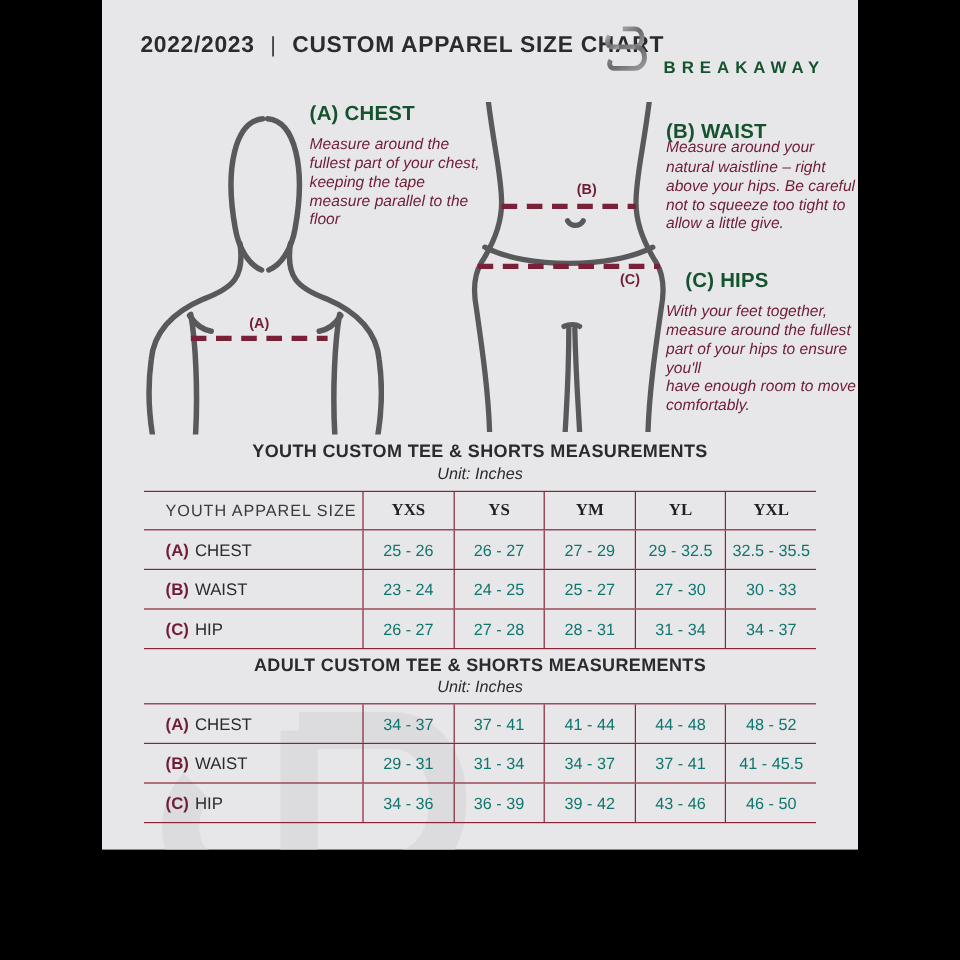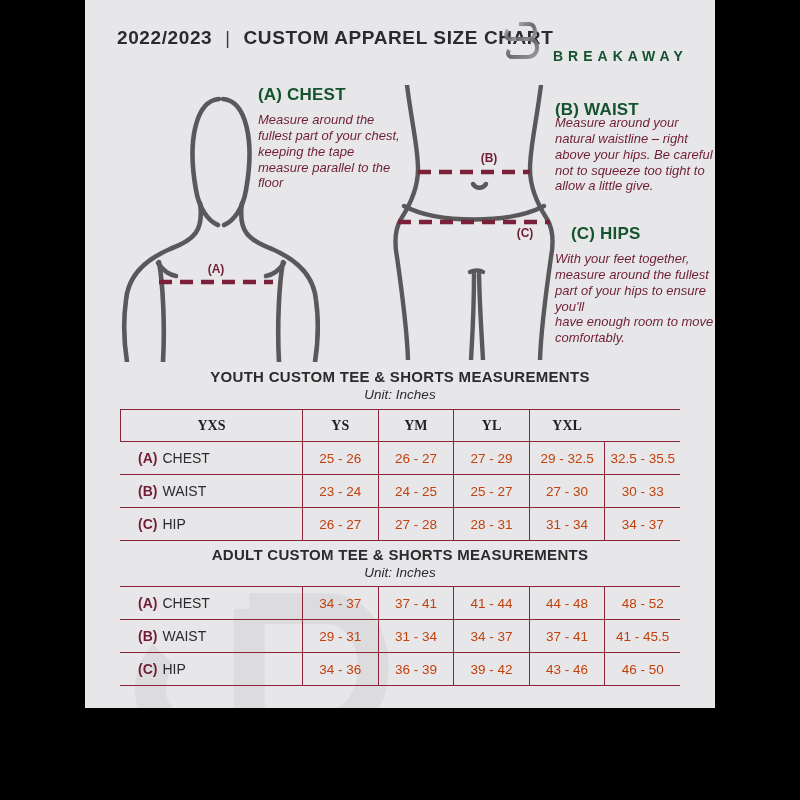--- a/index.html
+++ b/index.html
@@ -31,21 +31,21 @@
   
   .tbl-title{position:absolute;left:35px;width:560px;text-align:center;color:#2b2b2d;font-weight:700;font-size:15px;letter-spacing:.3px;z-index:1;}
   .tbl-unit{position:absolute;left:35px;width:560px;text-align:center;color:#2b2b2d;font-style:italic;font-size:13.5px;z-index:1;}
   .size-table{position:absolute;left:35px;width:560px;z-index:1;border-top:1.6px solid #8a2439;border-bottom:1.6px solid #8a2439;}
   .t-row{display:grid;grid-template-columns:182px repeat(5,1fr);height:32px;border-bottom:1.6px solid #8a2439;}
   .t-row:last-child{border-bottom:none;}
   .t-row.t-head{height:31px;}
   .t-label{display:flex;align-items:center;padding-left:18px;font-size:14px;color:#2b2b2d;}
   .t-headlabel{color:#3a3a3c;letter-spacing:.8px;font-size:13.5px;}
   .t-cell{display:flex;align-items:center;justify-content:center;border-left:1.6px solid #8a2439;
-          font-size:13.5px;color:#c2410c;}
+          font-size:13.5px;color:#0f766e;}
   .t-colhead{font-weight:700;font-size:14px;color:#1f1f21;font-family:Liberation Serif, serif;}
   .pfx{color:#6f1d37;font-weight:700;margin-right:5px;}
 
   
   .footer-bar{position:absolute;left:12px;top:740px;width:614px;height:50px;background:#731d37;z-index:3;}
 </style>
 </head>
 <body>
 
 <div class="stage">
@@ -122,20 +122,21 @@
     <div class="guide-b" style="left:470px;top:115px;width:158px;">Measure around your natural waistline – right above your hips. Be careful not to squeeze too tight to allow a little give.</div>
 
     <div class="guide-h" style="left:470px;top:224px;margin-left:16px;">(C) HIPS</div>
     <div class="guide-b" style="left:470px;top:251px;width:162px;">With your feet together, measure around the fullest part of your hips to ensure you'll
 have enough room to move comfortably.</div>
 
     <div class="tbl-title" style="top:368px;">YOUTH CUSTOM TEE &amp; SHORTS MEASUREMENTS</div>
     <div class="tbl-unit" style="top:387px;">Unit: Inches</div>
     <div class="size-table" style="top:409px;">
       <div class="t-row t-head">
+        <div class="t-label t-headlabel">YOUTH APPAREL SIZE</div>
         <div class="t-cell t-colhead">YXS</div>
         <div class="t-cell t-colhead">YS</div>
         <div class="t-cell t-colhead">YM</div>
         <div class="t-cell t-colhead">YL</div>
         <div class="t-cell t-colhead">YXL</div>
       </div>
       <div class="t-row">
         <div class="t-label">
           <span class="pfx">(A)</span>
           <span>CHEST</span>

